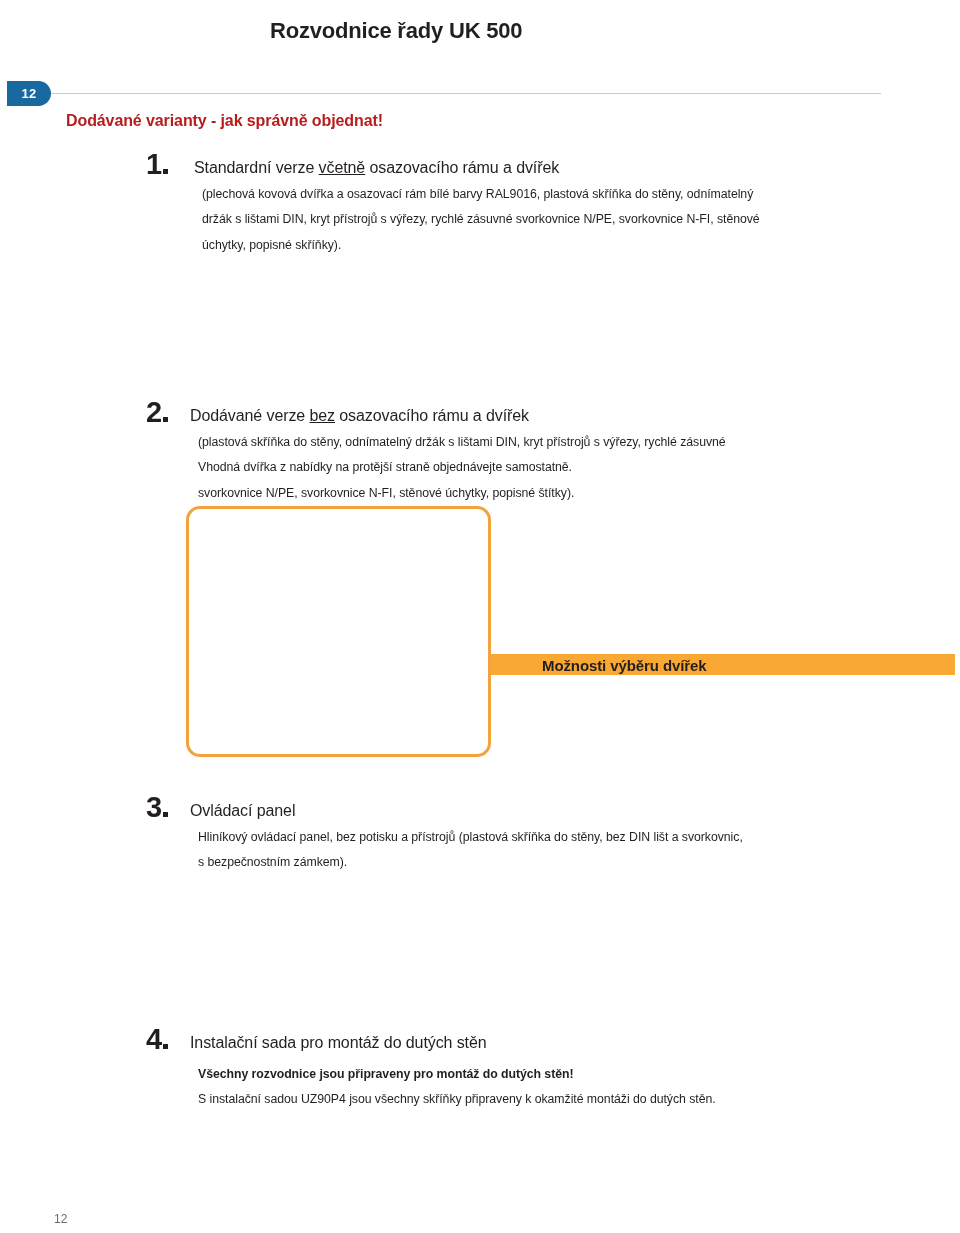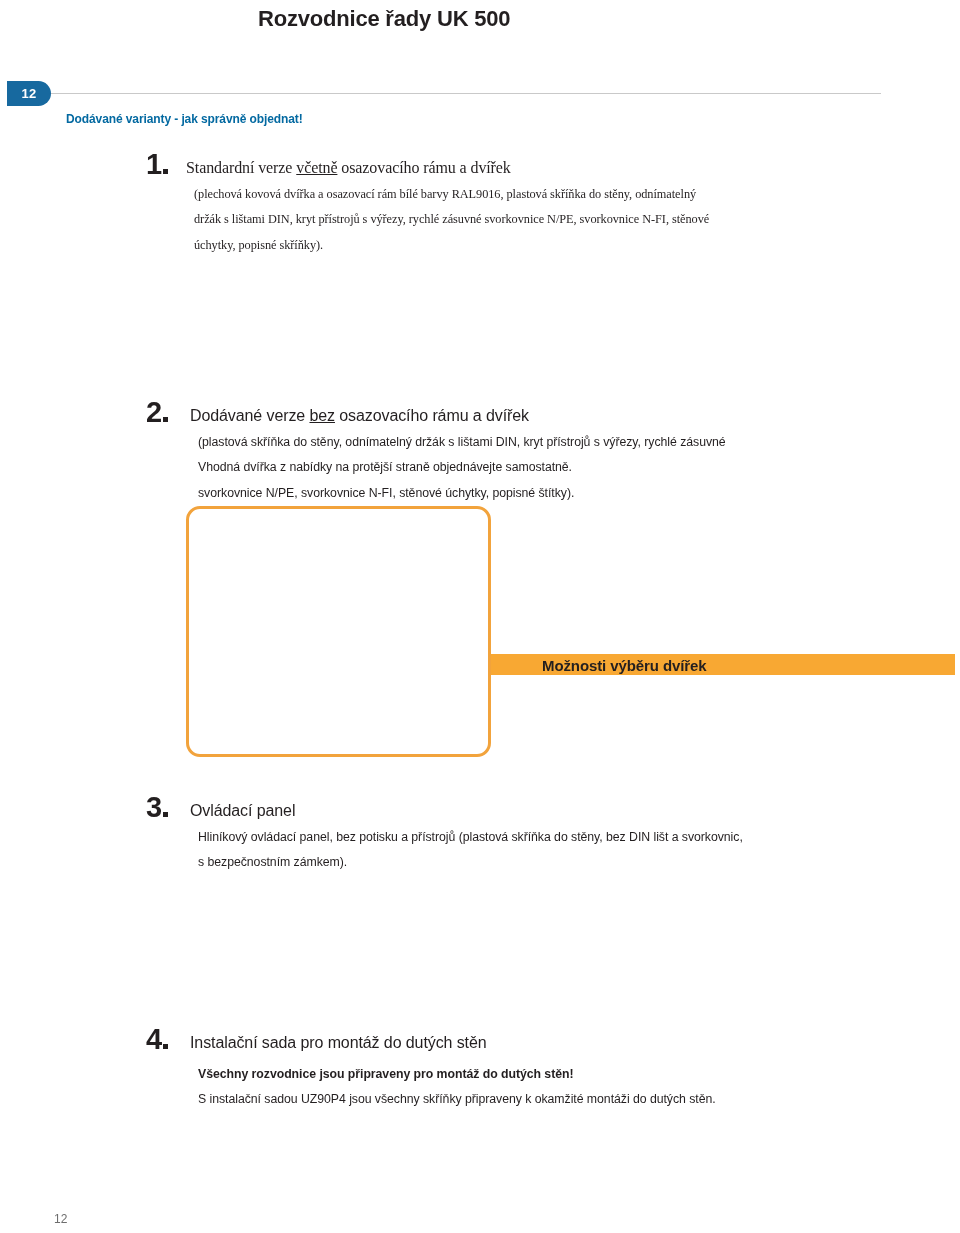--- a/index.html
+++ b/index.html
@@ -22,21 +22,21 @@
     left: 258px;
     top: 6px;
     width: 620px;
   }
   .header-title {
     font-size: 22px;
     font-weight: bold;
     letter-spacing: -0.2px;
     color: #231f20;
     line-height: 1.18;
-    margin: 0;
+    margin: 12px;
   }
   .header-subtitle {
     font-size: 19px;
     font-weight: normal;
     color: #3b3b3b;
     line-height: 1.2;
     margin: 4px 0 0 0;
   }
 
   
@@ -65,24 +65,24 @@
     width: 830px;
     height: 1px;
     background: #c9c9c9;
   }
 
   
   .section-heading {
     position: absolute;
     left: 66px;
     top: 112px;
-    font-size: 12px;
+    font-size: 16px;
     font-weight: bold;
     letter-spacing: -0.1px;
-    color: #0369a1;
+    color: #b91c1c;
   }
 
   
   .item {
     position: absolute;
   }
   .item-num {
     position: absolute;
     left: 0;
     top: 0;
@@ -179,21 +179,21 @@
 </div>
 
 <div class="header-rule"></div>
 
 <div class="section-heading">Dodávané varianty - jak správně objednat!</div>
 
 <div class="item" style="left:146px; top:150px; width:700px;">
   <div class="item-num">
     <span>1</span><span class="sq"></span>
   </div>
-  <div class="item-body" style="left:40px; top:8px; width:660px;font-family:Liberation Serif, serif;">
+  <div class="item-body" style="left:48px; top:8px; width:660px;">
     <div class="item-title"><span>Standardní verze </span><u>včetně</u><span> osazovacího rámu a dvířek</span></div>
     <div class="item-desc">(plechová kovová dvířka a osazovací rám bílé barvy RAL9016, plastová skříňka do stěny, odnímatelný</div>
     <div class="item-desc">držák s lištami DIN, kryt přístrojů s výřezy, rychlé zásuvné svorkovnice N/PE, svorkovnice N-FI, stěnové</div>
     <div class="item-desc">úchytky, popisné skříňky).</div>
   </div>
 </div>
 
 <div class="item" style="left:146px; top:398px; width:700px;">
   <div class="item-num">
     <span>2</span><span class="sq"></span>

